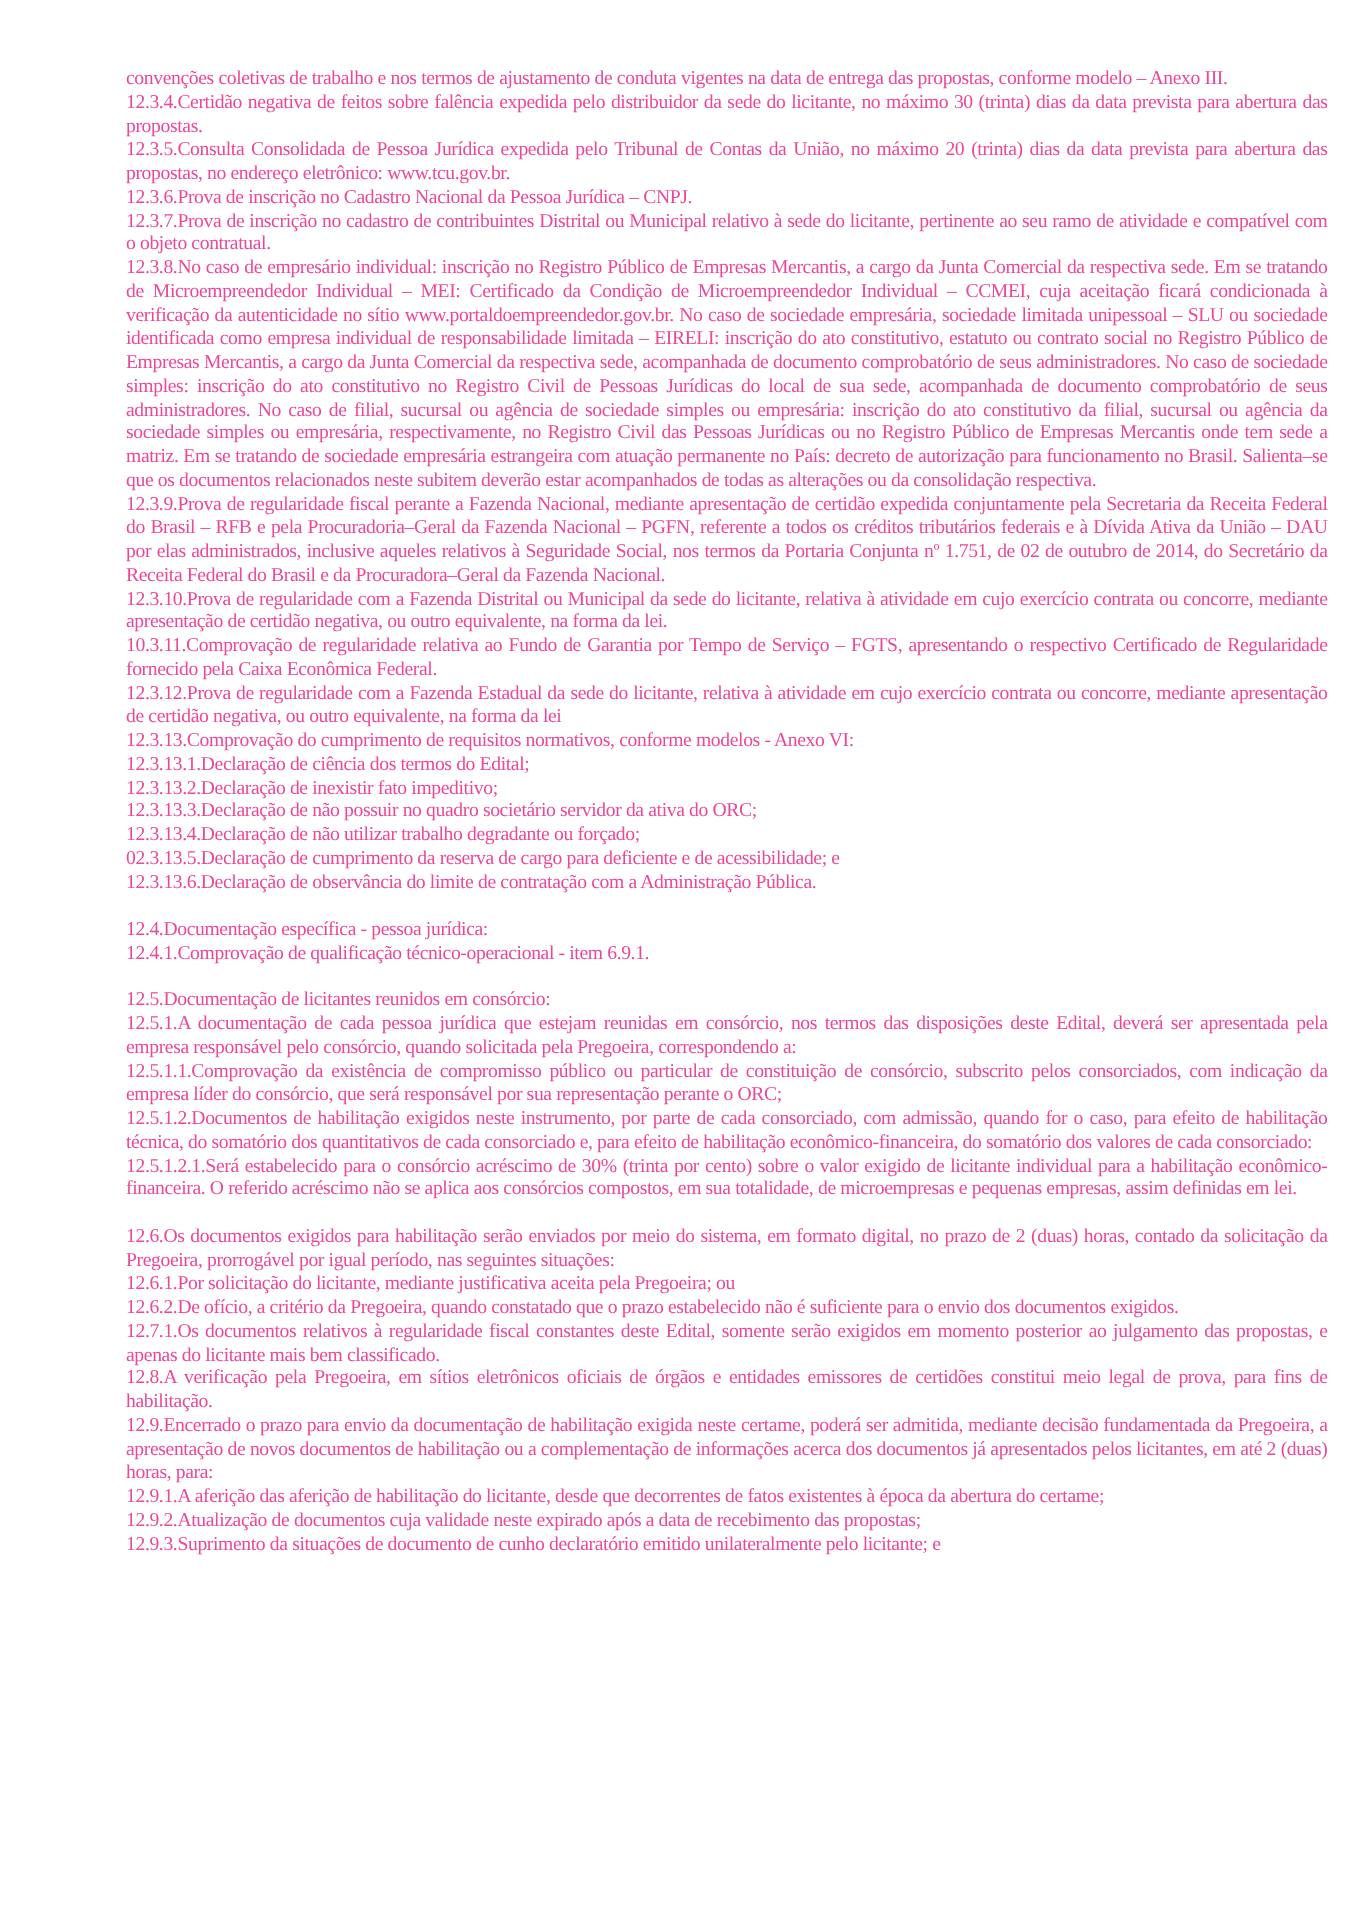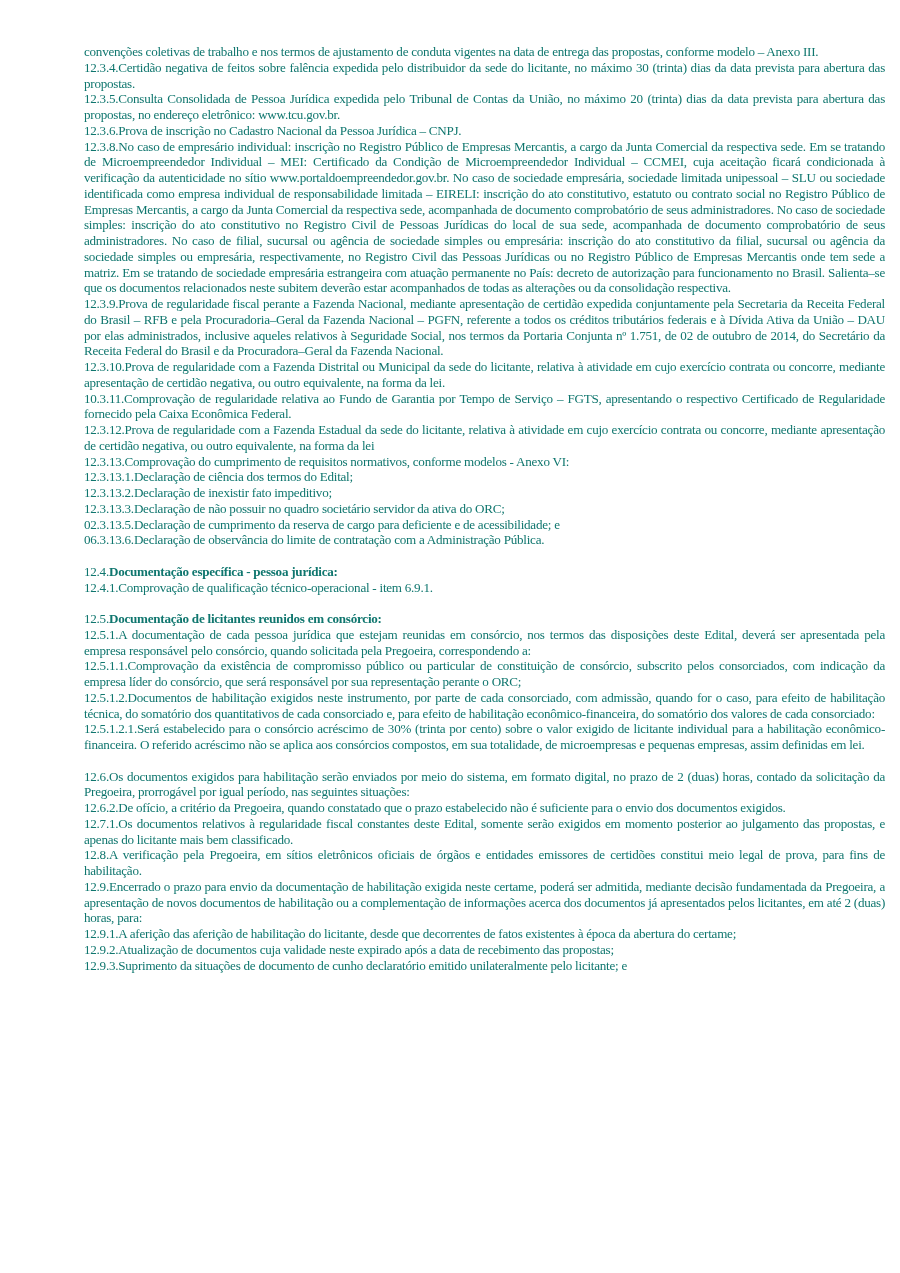--- a/index.html
+++ b/index.html
@@ -1,62 +1,65 @@
 <!DOCTYPE html>
 <html><head>
 <meta charset="utf-8">
 <style>
   html, body { margin:0; padding:0; background:#ffffff; }
   body { width:900px; height:1273px; overflow:hidden; position:relative; }
   .page {
     position:absolute; left:84px; top:44px; width:801px;
     font-family: "Liberation Serif", serif;
-    font-size:13.1px; line-height:15.75px; color:#0f766e;
+    font-size:13.1px; line-height:15.75px; color:#ec4899;
     letter-spacing:-0.25px;
   }
   .page p { margin:0; text-align:justify; }
   .gap { height:15.75px; }
-  b { font-weight:bold; }
+  b { font-weight:normal; }
 </style>
 </head>
 <body>
 
 <div class="page">
   <p>convenções coletivas de trabalho e nos termos de ajustamento de conduta vigentes na data de entrega das propostas, conforme modelo – Anexo III.</p>
   <p>12.3.4.Certidão negativa de feitos sobre falência expedida pelo distribuidor da sede do licitante, no máximo 30 (trinta) dias da data prevista para abertura das propostas.</p>
   <p>12.3.5.Consulta Consolidada de Pessoa Jurídica expedida pelo Tribunal de Contas da União, no máximo 20 (trinta) dias da data prevista para abertura das propostas, no endereço eletrônico: www.tcu.gov.br.</p>
   <p>12.3.6.Prova de inscrição no Cadastro Nacional da Pessoa Jurídica – CNPJ.</p>
+  <p>12.3.7.Prova de inscrição no cadastro de contribuintes Distrital ou Municipal relativo à sede do licitante, pertinente ao seu ramo de atividade e compatível com o objeto contratual.</p>
   <p>12.3.8.No caso de empresário individual: inscrição no Registro Público de Empresas Mercantis, a cargo da Junta Comercial da respectiva sede. Em se tratando de Microempreendedor Individual – MEI: Certificado da Condição de Microempreendedor Individual – CCMEI, cuja aceitação ficará condicionada à verificação da autenticidade no sítio www.portaldoempreendedor.gov.br. No caso de sociedade empresária, sociedade limitada unipessoal – SLU ou sociedade identificada como empresa individual de responsabilidade limitada – EIRELI: inscrição do ato constitutivo, estatuto ou contrato social no Registro Público de Empresas Mercantis, a cargo da Junta Comercial da respectiva sede, acompanhada de documento comprobatório de seus administradores. No caso de sociedade simples: inscrição do ato constitutivo no Registro Civil de Pessoas Jurídicas do local de sua sede, acompanhada de documento comprobatório de seus administradores. No caso de filial, sucursal ou agência de sociedade simples ou empresária: inscrição do ato constitutivo da filial, sucursal ou agência da sociedade simples ou empresária, respectivamente, no Registro Civil das Pessoas Jurídicas ou no Registro Público de Empresas Mercantis onde tem sede a matriz. Em se tratando de sociedade empresária estrangeira com atuação permanente no País: decreto de autorização para funcionamento no Brasil. Salienta–se que os documentos relacionados neste subitem deverão estar acompanhados de todas as alterações ou da consolidação respectiva.</p>
   <p>12.3.9.Prova de regularidade fiscal perante a Fazenda Nacional, mediante apresentação de certidão expedida conjuntamente pela Secretaria da Receita Federal do Brasil – RFB e pela Procuradoria–Geral da Fazenda Nacional – PGFN, referente a todos os créditos tributários federais e à Dívida Ativa da União – DAU por elas administrados, inclusive aqueles relativos à Seguridade Social, nos termos da Portaria Conjunta nº 1.751, de 02 de outubro de 2014, do Secretário da Receita Federal do Brasil e da Procuradora–Geral da Fazenda Nacional.</p>
   <p>12.3.10.Prova de regularidade com a Fazenda Distrital ou Municipal da sede do licitante, relativa à atividade em cujo exercício contrata ou concorre, mediante apresentação de certidão negativa, ou outro equivalente, na forma da lei.</p>
   <p>10.3.11.Comprovação de regularidade relativa ao Fundo de Garantia por Tempo de Serviço – FGTS, apresentando o respectivo Certificado de Regularidade fornecido pela Caixa Econômica Federal.</p>
   <p>12.3.12.Prova de regularidade com a Fazenda Estadual da sede do licitante, relativa à atividade em cujo exercício contrata ou concorre, mediante apresentação de certidão negativa, ou outro equivalente, na forma da lei</p>
   <p>12.3.13.Comprovação do cumprimento de requisitos normativos, conforme modelos - Anexo VI:</p>
   <p>12.3.13.1.Declaração de ciência dos termos do Edital;</p>
   <p>12.3.13.2.Declaração de inexistir fato impeditivo;</p>
   <p>12.3.13.3.Declaração de não possuir no quadro societário servidor da ativa do ORC;</p>
+  <p>12.3.13.4.Declaração de não utilizar trabalho degradante ou forçado;</p>
   <p>02.3.13.5.Declaração de cumprimento da reserva de cargo para deficiente e de acessibilidade; e</p>
-  <p>06.3.13.6.Declaração de observância do limite de contratação com a Administração Pública.</p>
+  <p>12.3.13.6.Declaração de observância do limite de contratação com a Administração Pública.</p>
 
   <div class="gap"></div>
 
   <p><span>12.4.</span><b>Documentação específica - pessoa jurídica:</b></p>
   <p>12.4.1.Comprovação de qualificação técnico-operacional - item 6.9.1.</p>
 
   <div class="gap"></div>
 
   <p><span>12.5.</span><b>Documentação de licitantes reunidos em consórcio:</b></p>
   <p>12.5.1.A documentação de cada pessoa jurídica que estejam reunidas em consórcio, nos termos das disposições deste Edital, deverá ser apresentada pela empresa responsável pelo consórcio, quando solicitada pela Pregoeira, correspondendo a:</p>
   <p>12.5.1.1.Comprovação da existência de compromisso público ou particular de constituição de consórcio, subscrito pelos consorciados, com indicação da empresa líder do consórcio, que será responsável por sua representação perante o ORC;</p>
   <p>12.5.1.2.Documentos de habilitação exigidos neste instrumento, por parte de cada consorciado, com admissão, quando for o caso, para efeito de habilitação técnica, do somatório dos quantitativos de cada consorciado e, para efeito de habilitação econômico-financeira, do somatório dos valores de cada consorciado:</p>
   <p>12.5.1.2.1.Será estabelecido para o consórcio acréscimo de 30% (trinta por cento) sobre o valor exigido de licitante individual para a habilitação econômico-financeira. O referido acréscimo não se aplica aos consórcios compostos, em sua totalidade, de microempresas e pequenas empresas, assim definidas em lei.</p>
 
   <div class="gap"></div>
 
   <p>12.6.Os documentos exigidos para habilitação serão enviados por meio do sistema, em formato digital, no prazo de 2 (duas) horas, contado da solicitação da Pregoeira, prorrogável por igual período, nas seguintes situações:</p>
+  <p>12.6.1.Por solicitação do licitante, mediante justificativa aceita pela Pregoeira; ou</p>
   <p>12.6.2.De ofício, a critério da Pregoeira, quando constatado que o prazo estabelecido não é suficiente para o envio dos documentos exigidos.</p>
   <p>12.7.1.Os documentos relativos à regularidade fiscal constantes deste Edital, somente serão exigidos em momento posterior ao julgamento das propostas, e apenas do licitante mais bem classificado.</p>
   <p>12.8.A verificação pela Pregoeira, em sítios eletrônicos oficiais de órgãos e entidades emissores de certidões constitui meio legal de prova, para fins de habilitação.</p>
   <p>12.9.Encerrado o prazo para envio da documentação de habilitação exigida neste certame, poderá ser admitida, mediante decisão fundamentada da Pregoeira, a apresentação de novos documentos de habilitação ou a complementação de informações acerca dos documentos já apresentados pelos licitantes, em até 2 (duas) horas, para:</p>
   <p>12.9.1.A aferição das aferição de habilitação do licitante, desde que decorrentes de fatos existentes à época da abertura do certame;</p>
   <p>12.9.2.Atualização de documentos cuja validade neste expirado após a data de recebimento das propostas;</p>
   <p>12.9.3.Suprimento da situações de documento de cunho declaratório emitido unilateralmente pelo licitante; e</p>
 </div>
 
 </body></html>

